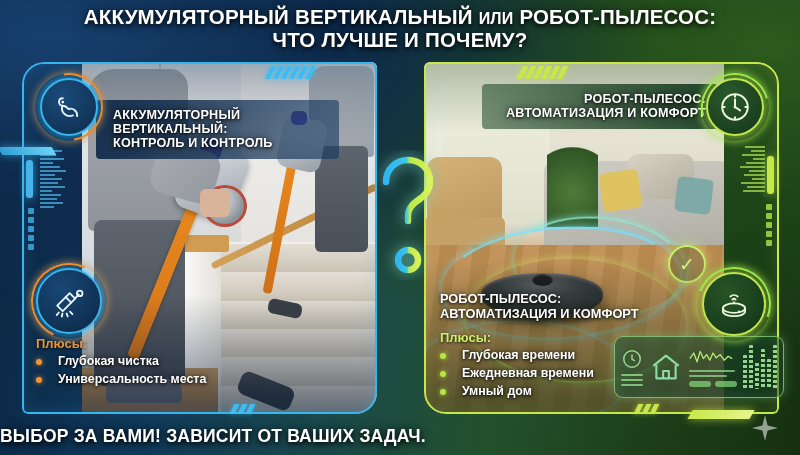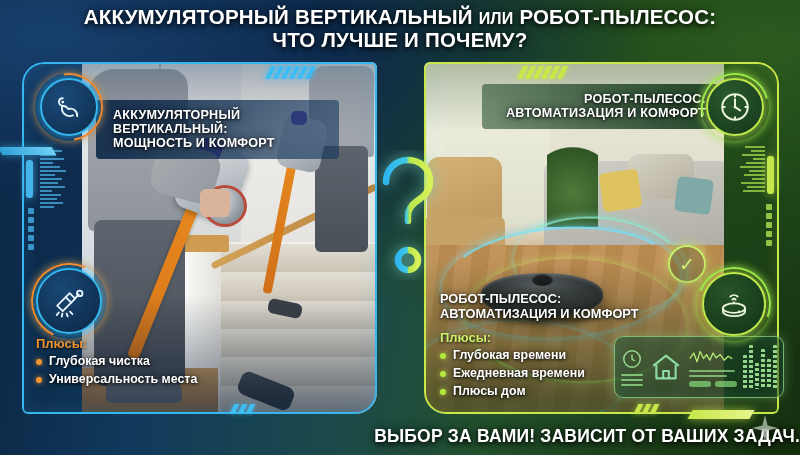--- a/index.html
+++ b/index.html
@@ -190,21 +190,21 @@
 
   
   .plist{position:absolute;z-index:35;}
   #list-left{left:36px;top:336px;width:260px;}
   #list-right{left:440px;top:330px;width:250px;}
   .plist .pls{font-weight:bold;font-size:13px;margin-bottom:2px;
     text-shadow:0 1px 3px rgba(0,0,0,.9);}
   #list-left .pls{color:#f2952f;}
   #list-right .pls{color:#cdf06a;}
   .plist ul{list-style:none;margin:0;padding:0;}
-  .plist li{display:flex;align-items:center;gap:7px;font-weight:bold;
+  .plist li{display:flex;align-items:center;gap:16px;font-weight:bold;
     font-size:12.4px;color:#ffffff;line-height:1.45;
     text-shadow:0 1px 3px rgba(0,0,0,.95),0 0 6px rgba(0,0,0,.6);}
   .plist li .dot{width:6px;height:6px;border-radius:50%;flex:0 0 auto;}
   #list-left li .dot{background:#f2952f;box-shadow:0 0 5px rgba(242,149,47,.85);}
   #list-right li .dot{background:#b5e83f;box-shadow:0 0 5px rgba(181,232,63,.85);}
 
   
   #subttl-right{position:absolute;left:440px;top:292px;width:260px;z-index:35;
     font-weight:bold;font-size:12.8px;line-height:1.16;color:#ffffff;
     text-shadow:0 1px 3px rgba(0,0,0,.95),0 0 8px rgba(0,0,0,.65);}
@@ -251,21 +251,21 @@
   #dash .minilines i{display:block;width:22px;height:2px;background:rgba(160,235,150,.7);border-radius:1px;}
   #dash .eq{display:flex;gap:2px;align-items:flex-end;height:44px;}
   #dash .eq span{width:4px;background:repeating-linear-gradient(180deg,
       rgba(170,240,160,.85) 0 3px,transparent 3px 5px);border-radius:1px;}
   #dash .pill{height:6px;border-radius:3px;background:rgba(140,230,130,.65);}
 
   
   #qmark{position:absolute;left:372px;top:150px;width:72px;height:130px;z-index:38;}
 
   
-  #bottom{position:absolute;left:0;bottom:8px;width:800px;text-align:right;z-index:40;}
+  #bottom{position:absolute;left:0;bottom:8px;width:800px;text-align:left;z-index:40;}
   #bottom span{color:#ffffff;font-weight:bold;font-size:17.5px;letter-spacing:.2px;
     text-shadow:0 2px 5px rgba(0,0,0,.9),0 0 12px rgba(0,0,0,.65);}
 
   
   #sparkle{position:absolute;right:22px;bottom:14px;width:26px;height:26px;z-index:41;
     background:#aab6a8;opacity:.85;
     clip-path:polygon(50% 0%,60% 40%,100% 50%,60% 60%,50% 100%,40% 60%,0% 50%,40% 40%);}
   #corner-bar{position:absolute;right:48px;bottom:36px;width:62px;height:9px;z-index:39;
     background:linear-gradient(90deg,#c8e84a,#e6f58c);transform:skewX(-30deg);
     box-shadow:0 0 9px rgba(200,232,74,.7);}
@@ -468,21 +468,21 @@
       <path d="M5 16v2.4c0 1.9 3.6 3.4 8 3.4s8-1.5 8-3.4V16"></path>
       <circle cx="16.6" cy="18.6" r="0.9" fill="#eaf6d8" stroke="none"></circle>
       <path d="M10.4 7.6a3.8 3.8 0 0 1 5.2 0"></path>
       <path d="M11.8 9.8a1.7 1.7 0 0 1 2.4 0"></path>
       <circle cx="13" cy="11.8" r="0.7" fill="#eaf6d8" stroke="none"></circle>
     </svg>
   </div>
 
   <div class="hdr" id="hdr-left">
     <div>АККУМУЛЯТОРНЫЙ ВЕРТИКАЛЬНЫЙ:</div>
-    <div>МОЩНОСТЬ И КОМФОРТ</div>
+    <div>КОНТРОЛЬ И КОНТРОЛЬ</div>
   </div>
   <div class="hdr" id="hdr-right">
     <div>РОБОТ-ПЫЛЕСОС:</div>
     <div>АВТОМАТИЗАЦИЯ И КОМФОРТ</div>
   </div>
 
   <div id="subttl-right">
     <div>РОБОТ-ПЫЛЕСОС:</div>
     <div>АВТОМАТИЗАЦИЯ И КОМФОРТ</div>
   </div>
@@ -507,21 +507,21 @@
       <li>
           <span class="dot"></span>
           <span>Глубокая времени</span>
         </li>
       <li>
           <span class="dot"></span>
           <span>Ежедневная времени</span>
         </li>
       <li>
           <span class="dot"></span>
-          <span>Плюсы дом</span>
+          <span>Умный дом</span>
         </li>
     </ul>
   </div>
 
   <div id="dash">
     <div class="cell" style="gap:4px">
       <svg width="22" height="22" viewBox="0 0 24 24" fill="none" stroke="rgba(170,240,160,.85)" stroke-width="1.6">
         <circle cx="12" cy="12" r="9"></circle>
           <path d="M12 7v5l3.2 2.2"></path>
       </svg>

